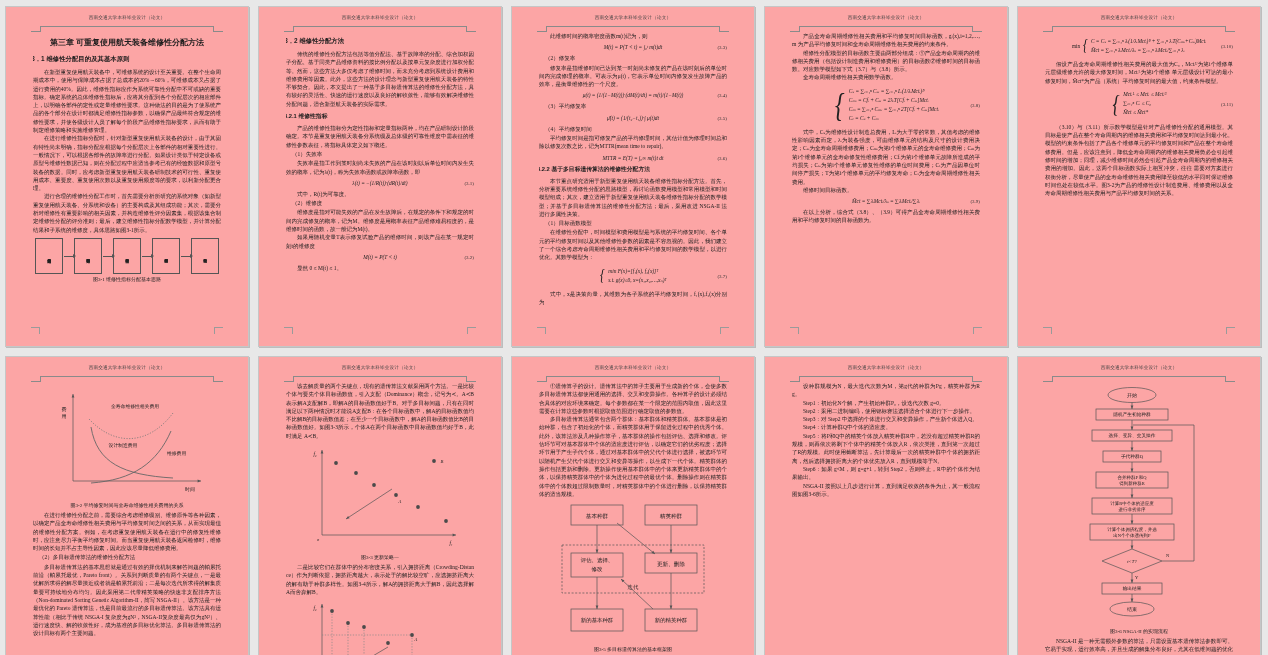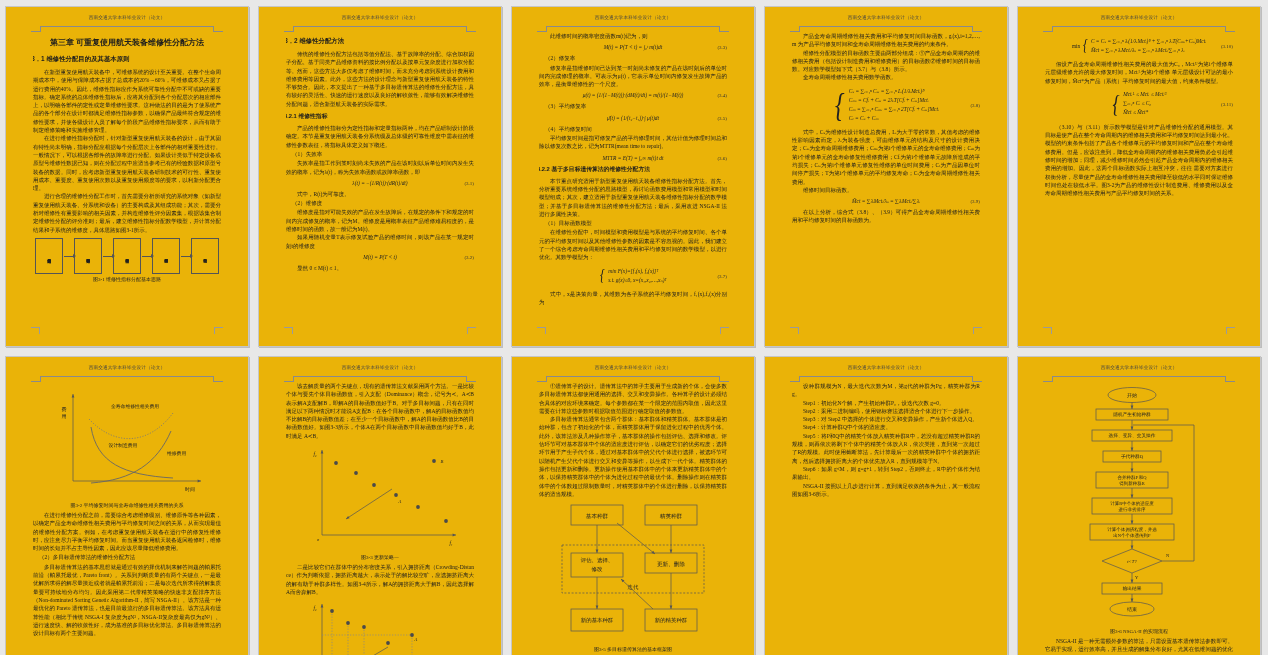--- a/index.html
+++ b/index.html
@@ -9,21 +9,21 @@
     font-family:"Liberation Serif","DejaVu Serif",serif;
   }
   #grid{
     display:grid;
     grid-template-columns:repeat(5,244px);
     grid-template-rows:repeat(2,341px);
     column-gap:9px;row-gap:9px;
     padding:6px 5px;
   }
   .page{
-    position:relative;background:#eab308;
+    position:relative;background:#fca5a5;
     border:1px solid #c6c6c6;
     box-shadow:1px 1px 0 #bdbdbd;
     overflow:hidden;
   }
   .hdr{
     position:absolute;top:8px;left:0;right:0;
     text-align:center;font-size:4.6px;color:#444;letter-spacing:.2px;
   }
   .hdr-rule{
     position:absolute;top:19px;left:34px;right:34px;height:0;

